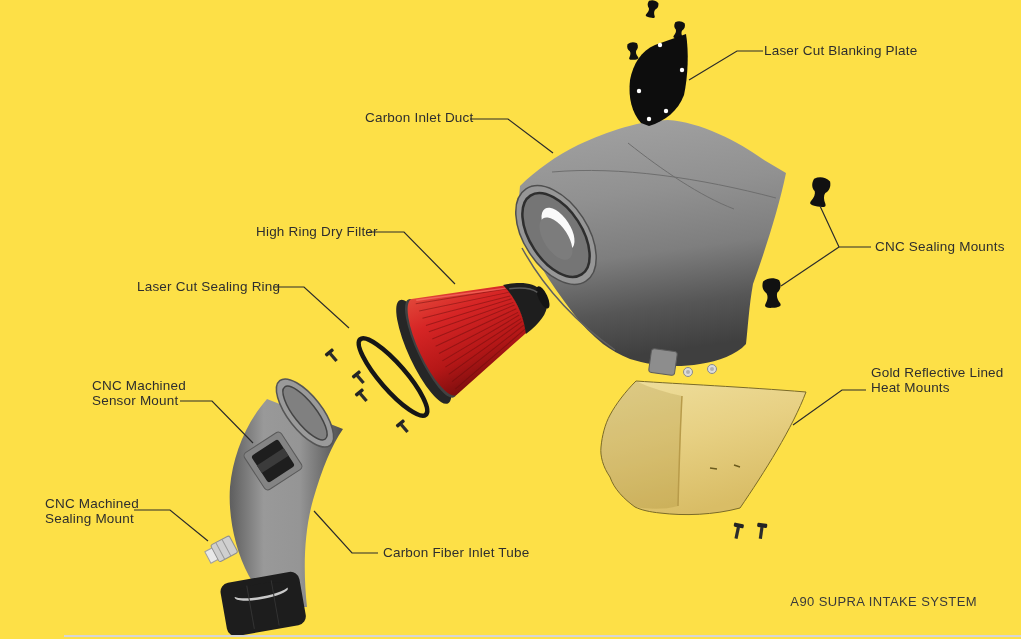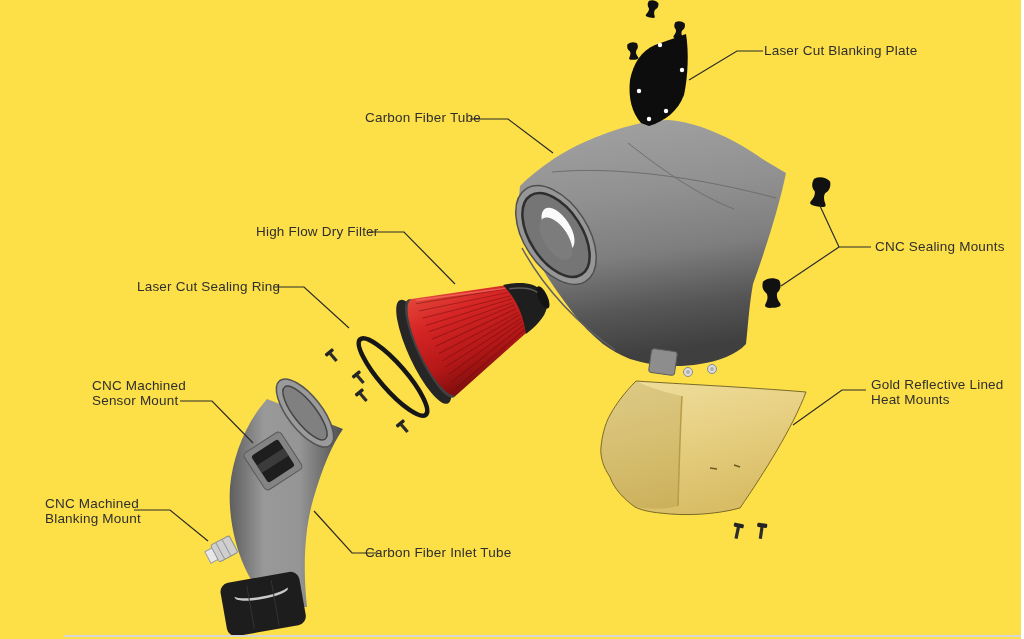--- a/index.html
+++ b/index.html
@@ -7,24 +7,24 @@
          font-family:"Liberation Sans",sans-serif;}
   #artwork{position:absolute;left:0;top:0;}
   .lbl{position:absolute;font-size:13.5px;line-height:15px;color:#2e2e2e;
        white-space:nowrap;letter-spacing:.2px;}
   .lbl span{display:block;}
   #lbl-blanking{left:764px;top:43px;}
   #lbl-duct{left:365px;top:110px;}
   #lbl-filter{left:256px;top:224px;}
   #lbl-ring{left:137px;top:279px;}
   #lbl-mounts{left:875px;top:239px;}
-  #lbl-shield{left:871px;top:377px;}
+  #lbl-shield{left:871px;top:365px;}
   #lbl-sensor{left:92px;top:378px;}
   #lbl-breather{left:45px;top:496px;}
-  #lbl-tube{left:365px;top:545px;}
+  #lbl-tube{left:383px;top:545px;}
   #footer-title{position:absolute;right:44px;top:594px;font-size:13px;color:#3a3a3a;
                 letter-spacing:.4px;white-space:nowrap;}
   #brand{position:absolute;right:26px;top:609px;font-size:21px;color:#3b3b40;
          letter-spacing:9px;white-space:nowrap;}
   #brand .v{color:#c8242b;font-size:26px;vertical-align:-3px;font-weight:bold;}
   #brand sup{font-size:8px;letter-spacing:0;vertical-align:10px;margin-left:-7px;color:#3b3b40;}
   #divider{position:absolute;left:64px;top:635px;width:958px;height:2px;background:#d6d6d6;}
 </style>
 </head>
 <body>
@@ -212,33 +212,34 @@
       <polyline points="820,206 839,247 871,247"></polyline>
       <polyline points="839,247 781,286"></polyline>
       <polyline points="866,390 842,390 793,425"></polyline>
       <polyline points="180,401 212,401 253,443"></polyline>
       <polyline points="134,510 170,510 208,541"></polyline>
       <polyline points="378,553 352,553 314,511"></polyline>
     </g>
   </svg>
 
   <div class="lbl" id="lbl-blanking">Laser Cut Blanking Plate</div>
-  <div class="lbl" id="lbl-duct">Carbon Fiber Tube</div>
-  <div class="lbl" id="lbl-filter">High Flow Dry Filter</div>
+  <div class="lbl" id="lbl-duct">Carbon Inlet Duct</div>
+  <div class="lbl" id="lbl-filter">High Ring Dry Filter</div>
   <div class="lbl" id="lbl-ring">Laser Cut Sealing Ring</div>
   <div class="lbl" id="lbl-mounts">CNC Sealing Mounts</div>
   <div class="lbl" id="lbl-shield">
     <span>Gold Reflective Lined</span>
     <span>Heat Mounts</span>
   </div>
   <div class="lbl" id="lbl-sensor">
     <span>CNC Machined</span>
     <span>Sensor Mount</span>
   </div>
   <div class="lbl" id="lbl-breather">
     <span>CNC Machined</span>
-    <span>Blanking Mount</span>
+    <span>Sealing Mount</span>
   </div>
   <div class="lbl" id="lbl-tube">Carbon Fiber Inlet Tube</div>
 
+  <div id="footer-title">A90 SUPRA INTAKE SYSTEM</div>
   <div id="divider"></div>
 
 </div>
 
 </body></html>

